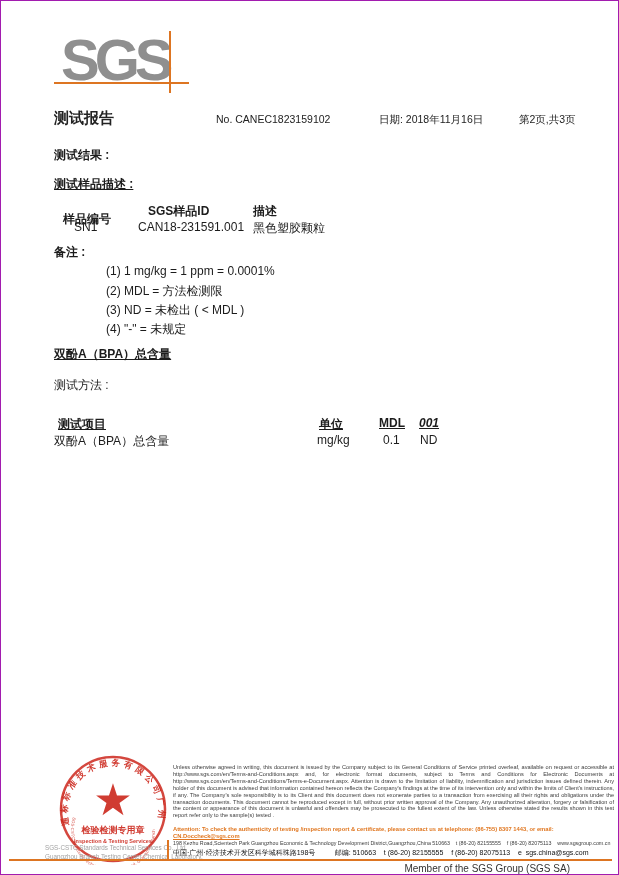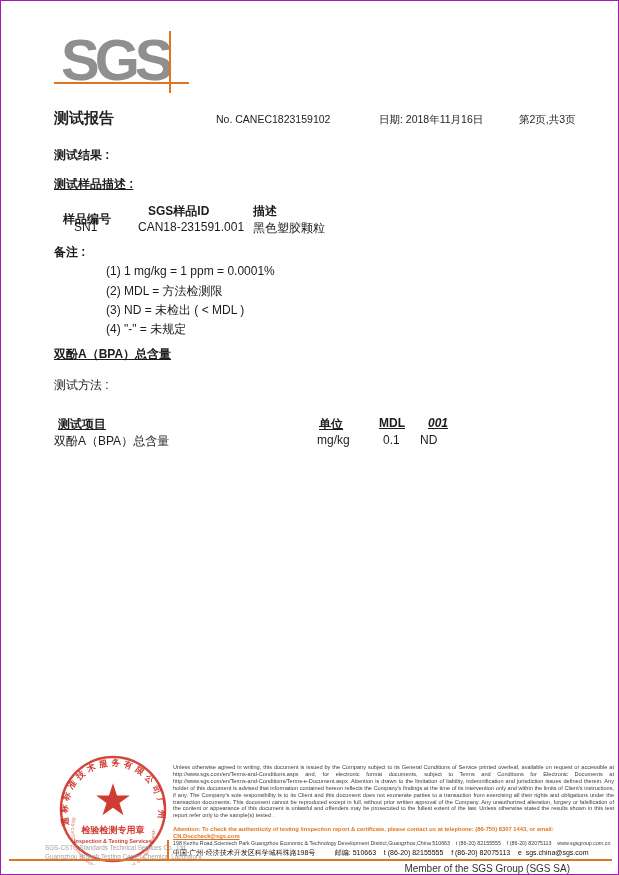--- a/index.html
+++ b/index.html
@@ -31,21 +31,21 @@
   .notes-heading{left:53px;top:243px;}
   .note{left:105px;}
   .note1{top:263px;} .note2{top:282px;} .note3{top:301px;} .note4{top:320px;}
   .bpa-heading{left:53px;top:345px;}
   .method-label{left:53px;top:376px;}
   .method-text{left:112px;top:373px;width:462px;line-height:15.5px;text-align:left;}
   .rt-h{top:415px;} .rt-r{top:432px;}
   .rt-item{left:57px;text-decoration:underline;} .rt-item-v{left:53px;}
   .rt-unit{left:318px;} .rt-unit-v{left:316px;}
   .rt-mdl{left:378px;} .rt-mdl-v{left:382px;}
-  .rt-smp{left:427px;font-style:italic;} .rt-smp-v{left:419px;}
+  .rt-smp{left:418px;font-style:italic;} .rt-smp-v{left:419px;}
   
   .stamp-svg{left:56px;top:752px;}
   .lab-name{left:44px;color:#a2a2a2;font-size:6.3px;line-height:9px;width:160px;}
   .lab1{top:842px;} .lab2{top:851px;}
   .disclaimer{left:172px;top:763px;width:441px;font-size:5.6px;line-height:6.9px;
     color:#3c3c3c;text-align:justify;}
   .attention{left:172px;top:825px;width:441px;font-size:5.8px;line-height:7px;
     font-weight:bold;color:#e0761f;}
   .attention .u{text-decoration:underline;}
   .addr-divider{left:166px;top:839px;width:2px;height:19px;background:#dd7522;}

